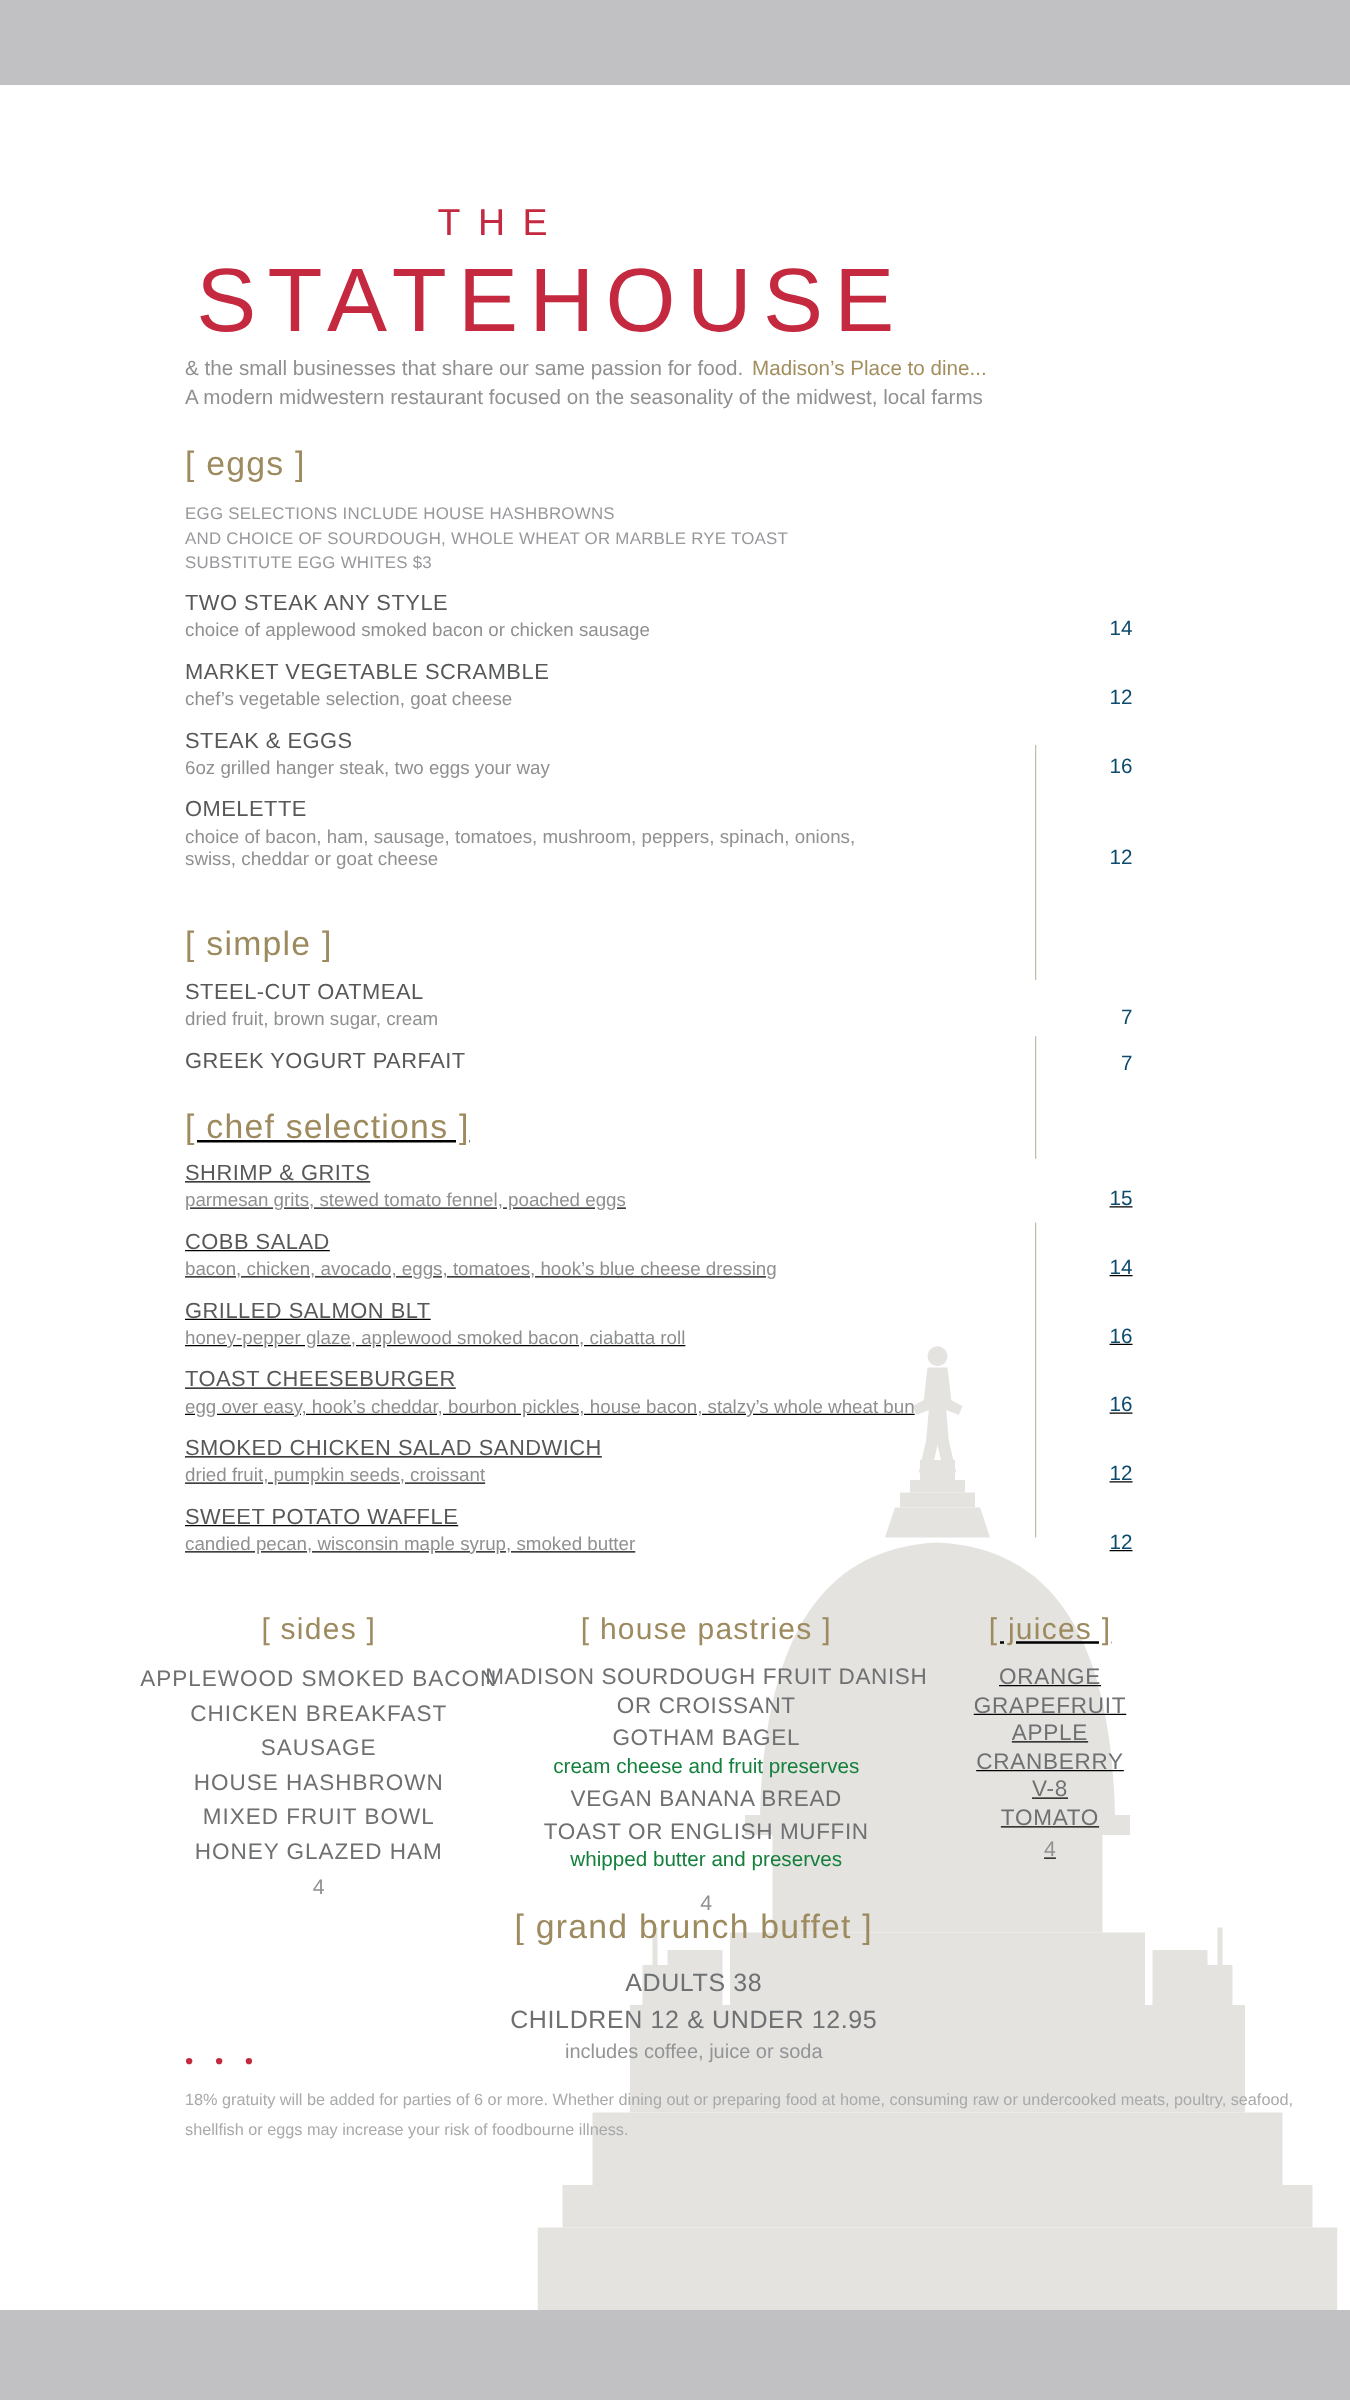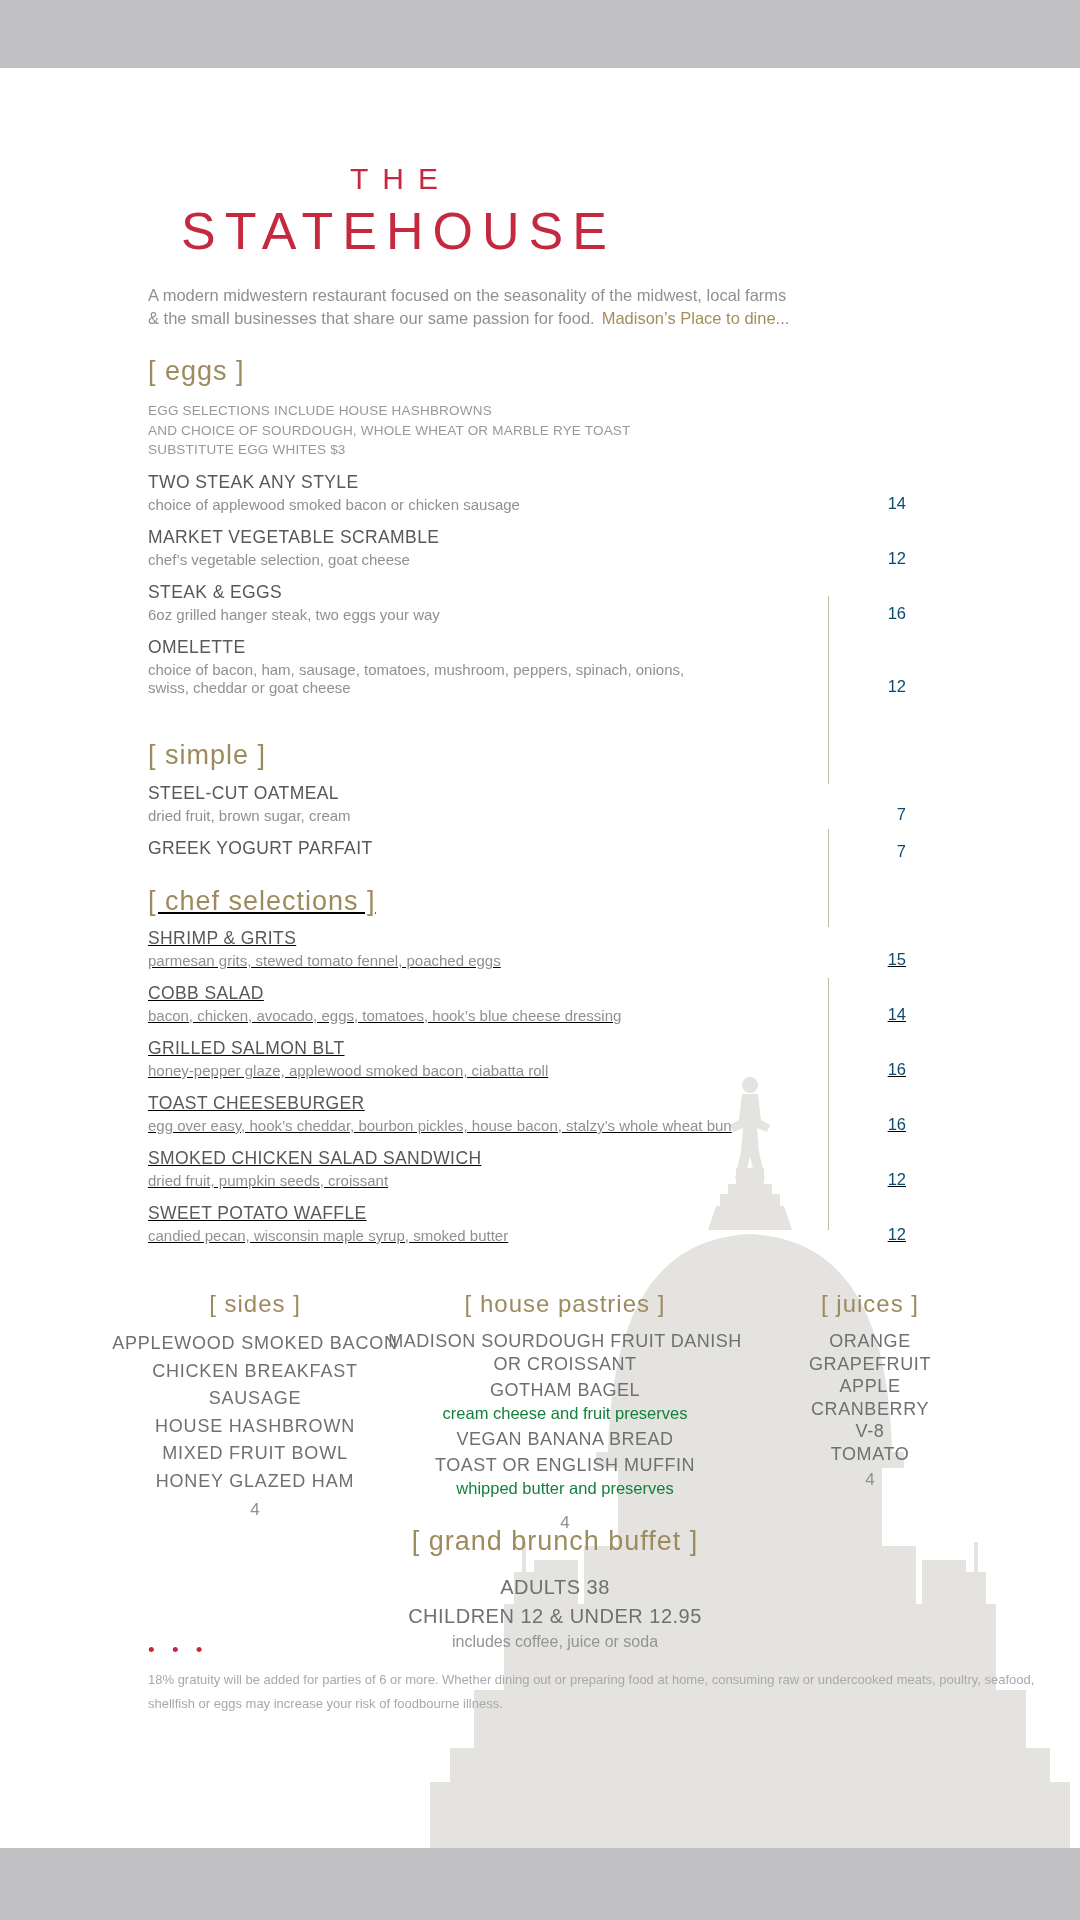--- a/index.html
+++ b/index.html
@@ -14,21 +14,21 @@
   .bar.top{top:0;height:68px;}
   .bar.bottom{top:1848px;height:72px;}
 
   .watermark{position:absolute;left:430px;top:1072px;width:640px;height:776px;z-index:0;}
   .watermark *{fill:#e4e3e0;}
 
   .content{position:absolute;left:0;top:0;width:1080px;height:1920px;z-index:1;}
 
   .logo{position:absolute;left:148px;top:164px;width:492px;text-align:center;color:#c4293f;}
   .logo-the{font-size:30px;font-weight:400;letter-spacing:14px;padding-left:14px;line-height:1;}
-  .logo-name{margin-top:11px;font-size:52px;font-weight:300;letter-spacing:9px;padding-left:9px;line-height:1;text-align:center;}
+  .logo-name{margin-top:11px;font-size:72px;font-weight:300;letter-spacing:9px;padding-left:9px;line-height:1;text-align:center;}
 
   .tagline{position:absolute;left:148px;top:284px;width:760px;font-size:16.5px;line-height:23px;color:#8f9092;}
   .tagline .accent{color:#a38e5d;margin-left:7px;}
 
   .sec{position:absolute;left:148px;width:758px;}
   .sec h2{margin:0;font-size:27px;font-weight:400;letter-spacing:1px;color:#9d8a5e;line-height:1;}
   .sec-eggs{top:358px;}
   .sec-simple{top:742px;}
   .sec-chef{top:888px;text-decoration:underline;}
 
@@ -46,21 +46,21 @@
 
   .vline{position:absolute;left:680px;width:1px;background:#c4bba6;}
   .sec-eggs .vline{top:124px;height:188px;}
   .sec-simple .vline{top:46px;height:98px;}
   .sec-chef .vline{top:50px;height:252px;}
 
   .col{position:absolute;text-align:center;}
   .col h3{margin:0;font-size:24px;font-weight:400;letter-spacing:1px;color:#9d8a5e;line-height:1;}
   .col-sides{left:105px;top:1292px;width:300px;}
   .col-pastries{left:385px;top:1292px;width:360px;}
-  .col-juices{left:775px;top:1292px;width:190px;}
+  .col-juices{left:745px;top:1292px;width:190px;text-decoration:underline;}
   .col-list{margin-top:14px;}
   .col-item{font-size:18px;color:#6f7072;letter-spacing:0.8px;line-height:27.5px;}
   .col-juices .col-item{line-height:22.5px;letter-spacing:0.6px;}
   .col-price{font-size:17px;color:#8f9092;line-height:27px;margin-top:1px;}
   .pe{margin-bottom:3px;}
   .pe-name{font-size:18px;color:#6f7072;letter-spacing:0.5px;line-height:23px;}
   .pe-desc{font-size:16.5px;color:#15803d;line-height:23px;}
   .col-pastries .col-price{margin-top:9px;}
 
   .buffet{position:absolute;left:300px;top:1528px;width:510px;text-align:center;}
@@ -106,22 +106,22 @@
   </svg>
 
   <div class="content">
 
     <div class="logo">
       <div class="logo-the">THE</div>
       <div class="logo-name">STATEHOUSE</div>
     </div>
 
     <div class="tagline">
+      <div><span>&amp; the small businesses that share our same passion for food.</span><span class="accent">Madison’s Place to dine...</span></div>
       <div>A modern midwestern restaurant focused on the seasonality of the midwest, local farms</div>
-      <div><span>&amp; the small businesses that share our same passion for food.</span><span class="accent">Madison’s Place to dine...</span></div>
     </div>
 
     <section class="sec sec-eggs">
       <h2>[ eggs ]</h2>
       <div class="note">EGG SELECTIONS INCLUDE HOUSE HASHBROWNS<br>AND CHOICE OF SOURDOUGH, WHOLE WHEAT OR MARBLE RYE TOAST<br>SUBSTITUTE EGG WHITES $3</div>
       <div class="items">
         <div class="vline"></div>
 
           <div class="mi">
             <div class="mi-text">

